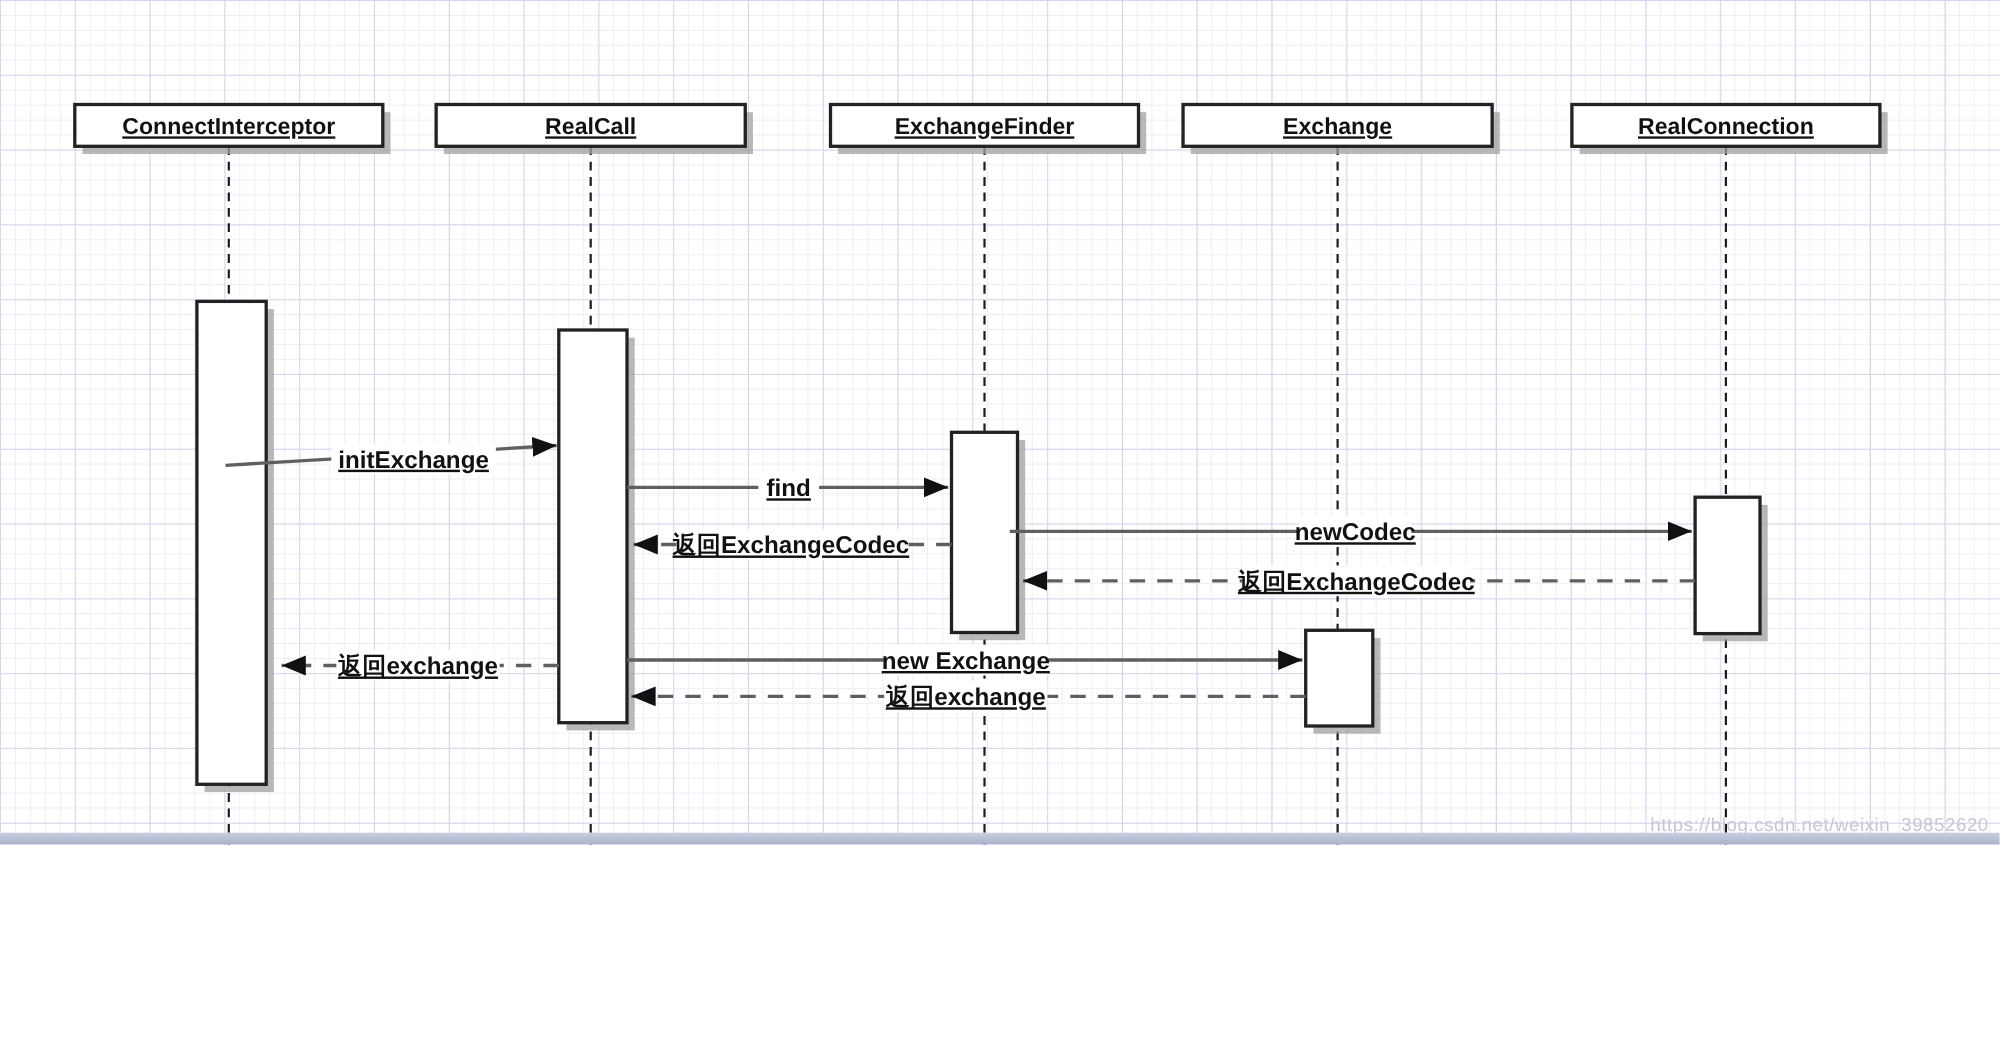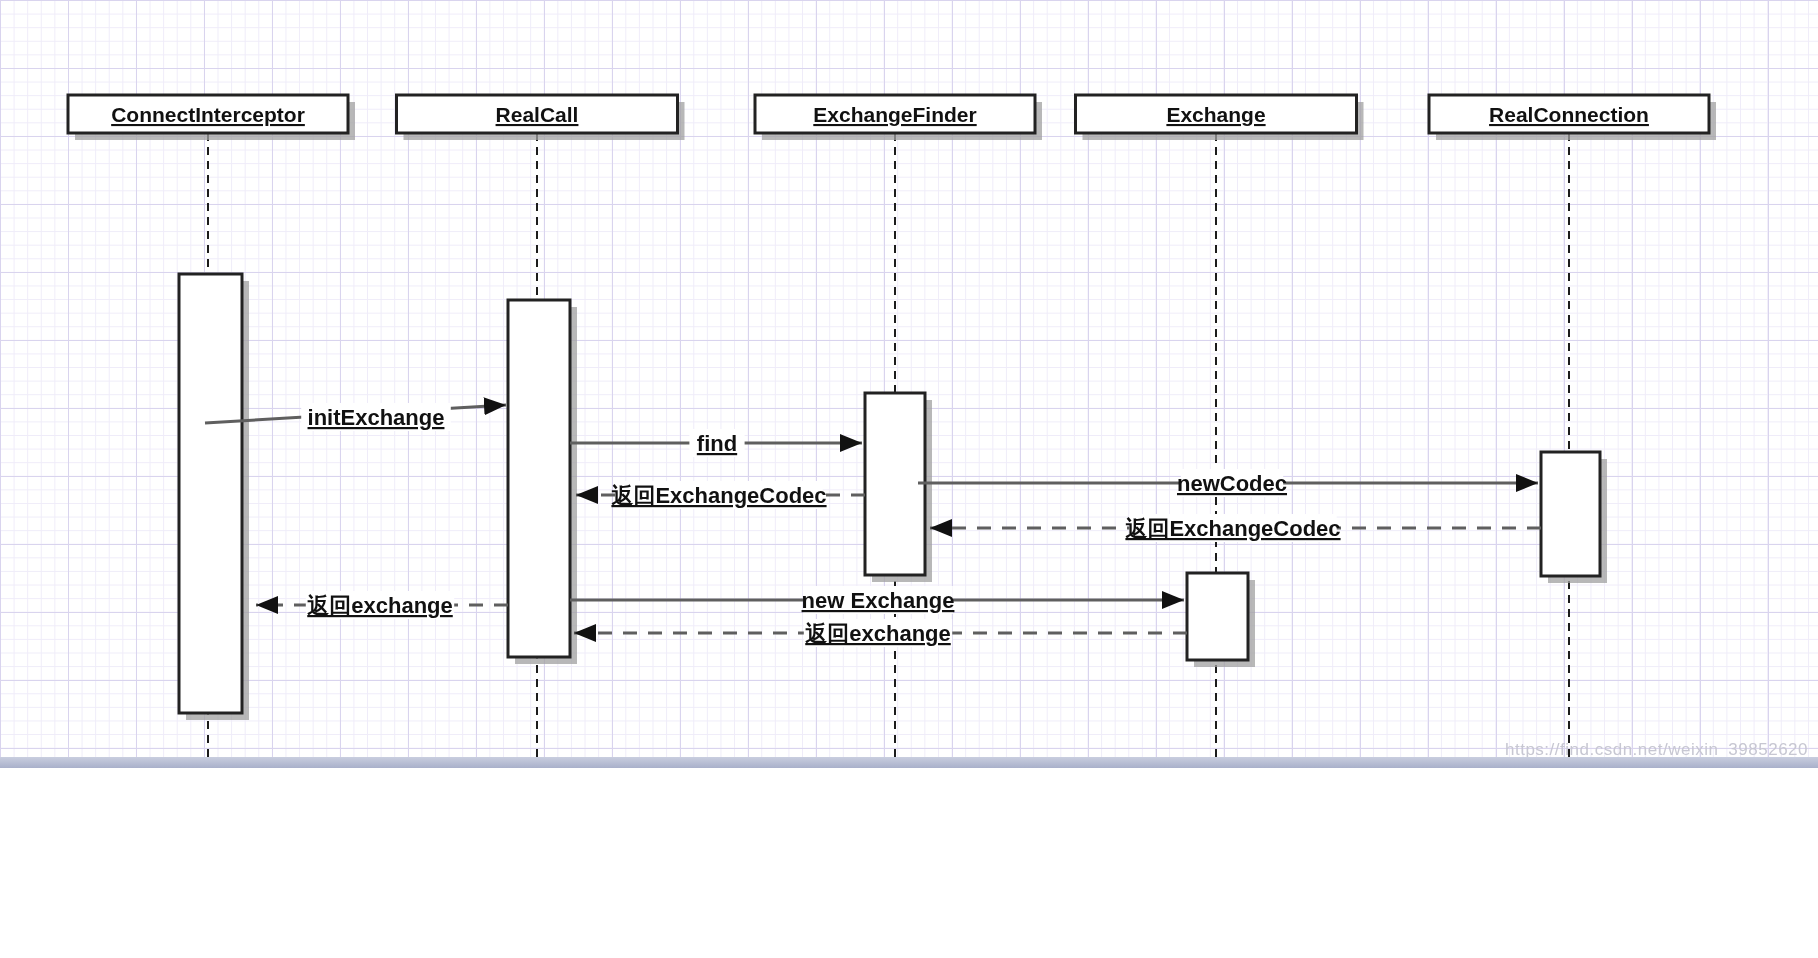--- a/index.html
+++ b/index.html
@@ -90,15 +90,15 @@
         <rect x="803.2" y="586" width="149.6" height="28" class="label-bg"></rect>
         <text x="878" y="608" text-anchor="middle" class="msg-label">new Exchange</text>
         <line x1="1187" y1="633" x2="574" y2="633" class="msg-line dashed" marker-end="url(#arrowhead)"></line>
         <rect x="803.8" y="619" width="148.4" height="28" class="label-bg"></rect>
         <text x="878" y="641" text-anchor="middle" class="msg-label">返回exchange</text>
         <line x1="508" y1="605" x2="256" y2="605" class="msg-line dashed" marker-end="url(#arrowhead)"></line>
         <rect x="305.8" y="591" width="148.4" height="28" class="label-bg"></rect>
         <text x="380" y="613" text-anchor="middle" class="msg-label">返回exchange</text>
       </g>
   </svg>
-  <div class="watermark">https://find.csdn.net/weixin_39852620</div>
+  <div class="watermark">https://blog.csdn.net/weixin_39852620</div>
   <div class="bottom-strip"></div>
 </div>
 
 </body></html>

